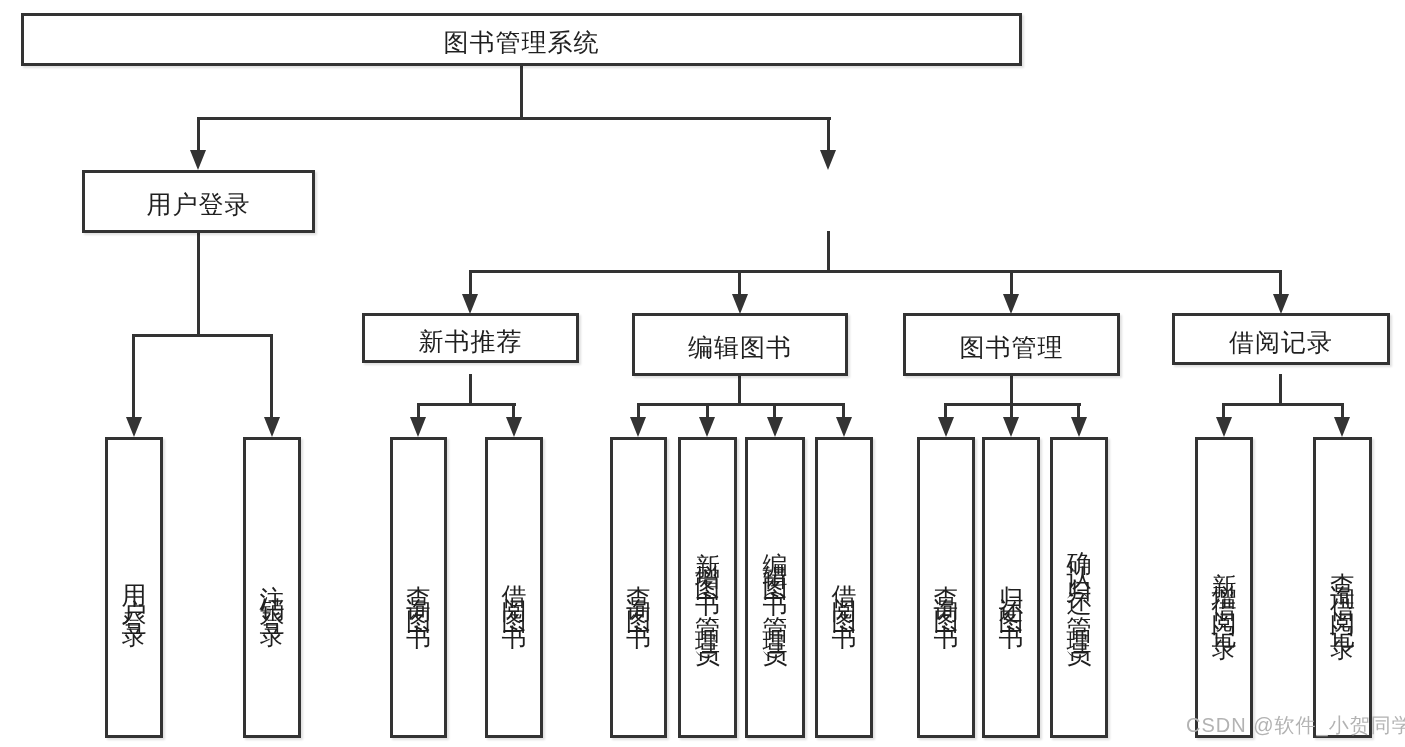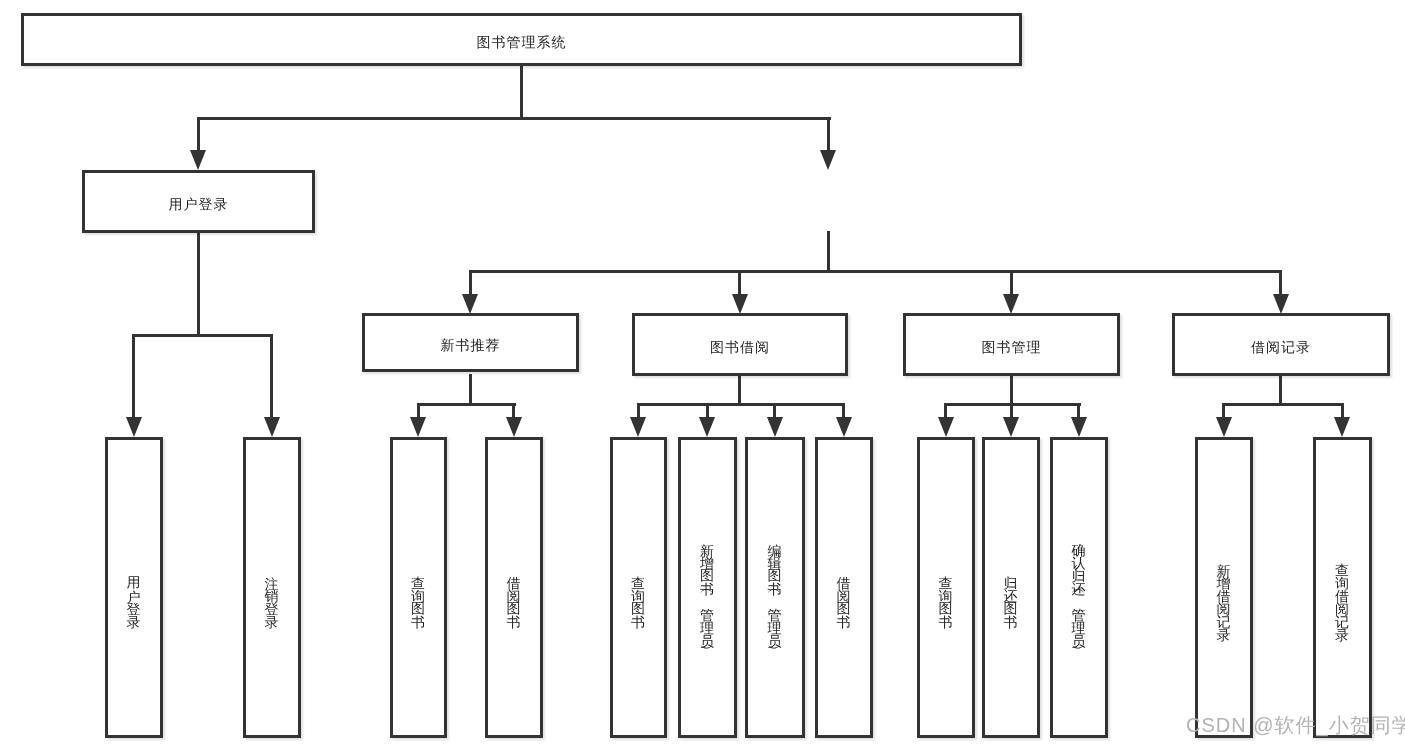--- a/index.html
+++ b/index.html
@@ -7,21 +7,21 @@
     position:relative;width:1405px;height:747px;background:#ffffff;overflow:hidden;
     font-family:"Liberation Sans","DejaVu Sans",sans-serif;color:var(--text,#1f1f1f);
   }
   .box{
     position:absolute;background:var(--box-fill,#fff);
     border:3px solid var(--line,#333);box-sizing:border-box;
     display:flex;align-items:center;justify-content:center;
     box-shadow:2px 2px 2px rgba(0,0,0,0.12);
     z-index:2;
   }
-  .lbl{font-size:14px;letter-spacing:1px;white-space:nowrap;margin-top:6px;}
+  .lbl{font-size:25px;letter-spacing:1px;white-space:nowrap;margin-top:6px;}
   .vt{writing-mode:vertical-rl;text-orientation:mixed;letter-spacing:13px;line-height:1;}
   .line{position:absolute;background:var(--line,#333);z-index:1;}
   .arrow{
     position:absolute;width:0;height:0;z-index:1;
     border-left:8px solid transparent;border-right:8px solid transparent;
     border-top:20px solid var(--line,#333);
   }
   .watermark{
     position:absolute;left:1186px;top:712px;z-index:5;
     font-size:20px;color:var(--watermark,#b3b3b3);letter-spacing:1px;white-space:nowrap;
@@ -33,30 +33,30 @@
 <div id="stage">
 
   <div class="box" style="left:21px;top:13px;width:1001px;height:53px">
     <span class="lbl">图书管理系统</span>
   </div>
 
   <div class="box" style="left:82px;top:170px;width:233px;height:63px">
     <span class="lbl">用户登录</span>
   </div>
 
-  <div class="box" style="left:362px;top:313px;width:217px;height:59px">
+  <div class="box" style="left:362px;top:313px;width:217px;height:50px">
     <span class="lbl">新书推荐</span>
   </div>
   <div class="box" style="left:632px;top:313px;width:216px;height:63px">
-    <span class="lbl">图书借阅</span>
+    <span class="lbl">编辑图书</span>
   </div>
   <div class="box" style="left:903px;top:313px;width:217px;height:63px">
     <span class="lbl">图书管理</span>
   </div>
-  <div class="box" style="left:1172px;top:313px;width:218px;height:63px">
+  <div class="box" style="left:1172px;top:313px;width:218px;height:52px">
     <span class="lbl">借阅记录</span>
   </div>
 
   <div class="box" style="left:105px;top:437px;width:58px;height:301px">
     <span class="lbl vt">用户登录</span>
   </div>
   <div class="box" style="left:243px;top:437px;width:58px;height:301px">
     <span class="lbl vt">注销登录</span>
   </div>
 

